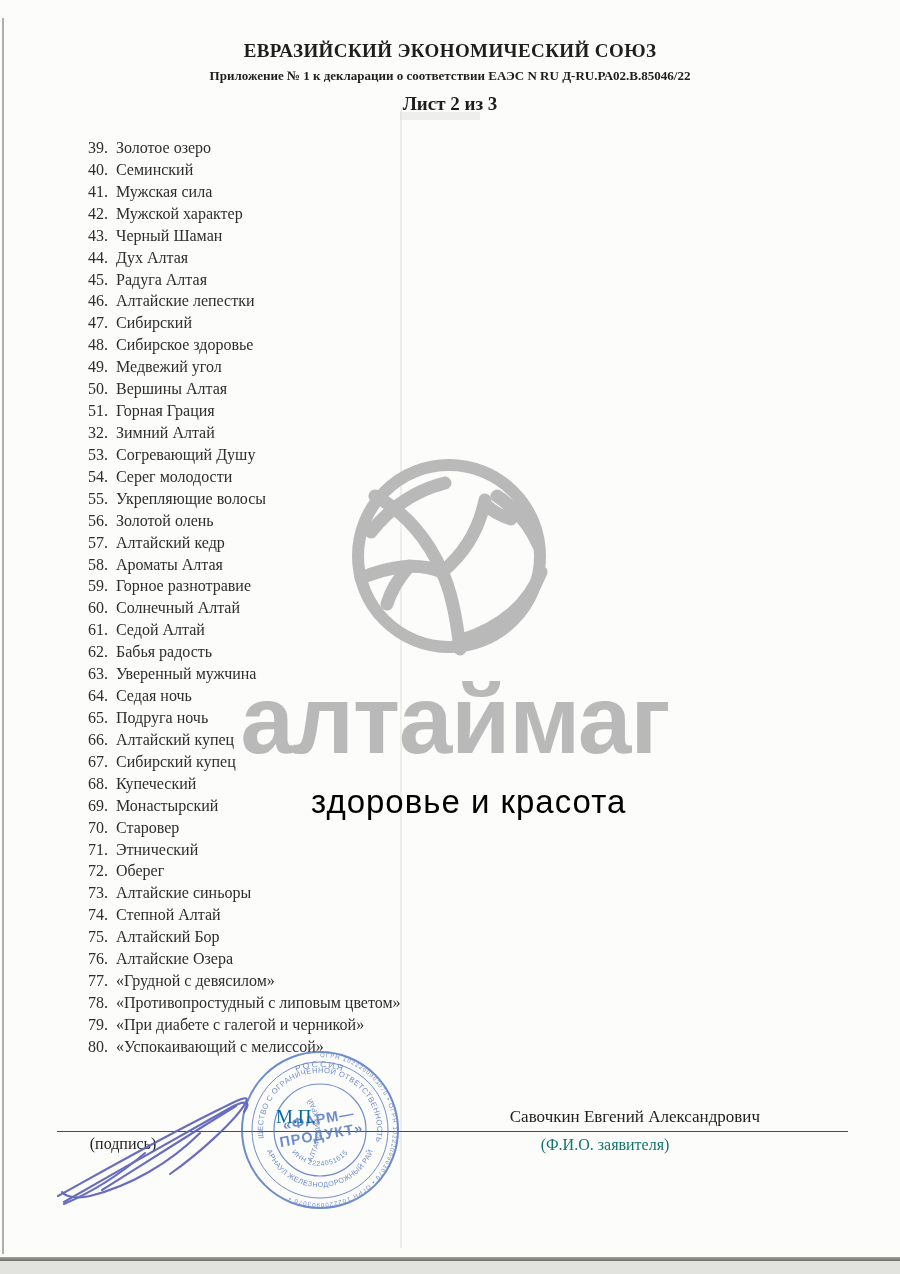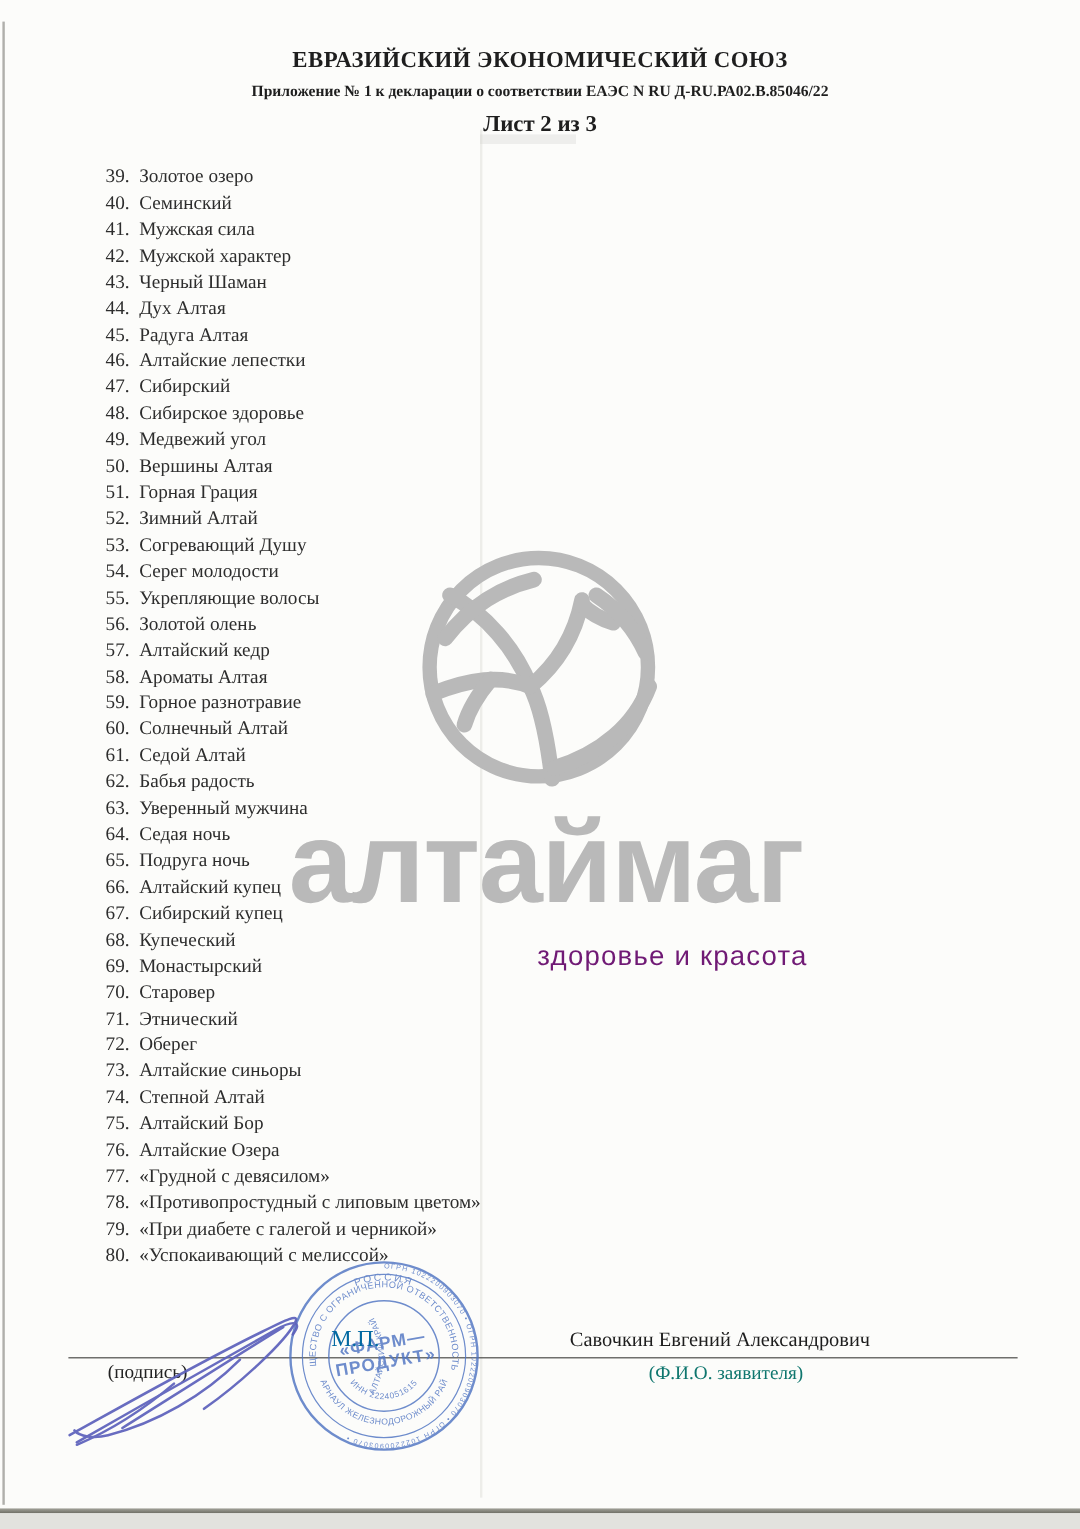--- a/index.html
+++ b/index.html
@@ -18,29 +18,29 @@
   .hdr2{top:68px;font-size:13px;}
   .hdr3{top:93px;font-size:19px;}
 
   .list{position:absolute;left:88px;top:115px;z-index:3;color:#2d2d2d;margin-top:22px;}
   .li{height:21.93px;line-height:21.93px;font-size:16px;white-space:nowrap;}
   .num{display:inline-block;width:28px;}
   .wm-logo{position:absolute;left:349px;top:456px;width:200px;height:200px;}
   .wm-brand{position:absolute;left:220px;top:672px;width:470px;text-align:center;
             font-family:"Liberation Sans","DejaVu Sans",sans-serif;font-weight:bold;
             font-size:96px;line-height:1;letter-spacing:-1px;color:#b9b9b9;z-index:1;}
-  .wm-tag{position:absolute;left:311px;top:783px;width:362px;text-align:right;
-          font-family:"Liberation Sans","DejaVu Sans",sans-serif;font-size:23px;
-          letter-spacing:1px;color:#701a75;z-index:1;}
+  .wm-tag{position:absolute;left:311px;top:783px;width:362px;text-align:left;
+          font-family:"Liberation Sans","DejaVu Sans",sans-serif;font-size:33px;
+          letter-spacing:1px;color:#000000;z-index:1;}
 
   .sigline{position:absolute;left:57px;top:1131px;width:791px;height:0;
            border-top:1.5px solid #4c4c4a;z-index:2;}
   .cap-sign{position:absolute;left:62px;top:1135px;width:122px;text-align:center;font-size:16px;color:#222;z-index:2;}
   .mp{position:absolute;left:276px;top:1106px;font-size:19px;color:#0369a1;z-index:5;}
-  .fio-name{position:absolute;left:440px;top:1107px;width:320px;text-align:center;font-size:17px;color:#1d1d1d;z-index:2;}
+  .fio-name{position:absolute;left:440px;top:1107px;width:320px;text-align:right;font-size:17px;color:#1d1d1d;z-index:2;}
   .fio-cap{position:absolute;left:445px;top:1136px;width:320px;text-align:center;font-size:16px;color:#0f766e;z-index:2;}
 
   .stamp{position:absolute;left:230px;top:1040px;width:180px;height:180px;z-index:4;opacity:.82;}
   .stamp text{font-family:"Liberation Sans","DejaVu Sans",sans-serif;fill:#4f74c2;}
   .signature{position:absolute;left:50px;top:1078px;width:320px;height:130px;z-index:6;}
 </style>
 </head>
 <body>
 
 <div class="stage">
@@ -76,21 +76,21 @@
       <div class="li"><span class="num">42.</span><span>Мужской характер</span></div>
       <div class="li"><span class="num">43.</span><span>Черный Шаман</span></div>
       <div class="li"><span class="num">44.</span><span>Дух Алтая</span></div>
       <div class="li"><span class="num">45.</span><span>Радуга Алтая</span></div>
       <div class="li"><span class="num">46.</span><span>Алтайские лепестки</span></div>
       <div class="li"><span class="num">47.</span><span>Сибирский</span></div>
       <div class="li"><span class="num">48.</span><span>Сибирское здоровье</span></div>
       <div class="li"><span class="num">49.</span><span>Медвежий угол</span></div>
       <div class="li"><span class="num">50.</span><span>Вершины Алтая</span></div>
       <div class="li"><span class="num">51.</span><span>Горная Грация</span></div>
-      <div class="li"><span class="num">52.</span><span>Зимний Алтай</span></div>
+      <div class="li"><span class="num">32.</span><span>Зимний Алтай</span></div>
       <div class="li"><span class="num">53.</span><span>Согревающий Душу</span></div>
       <div class="li"><span class="num">54.</span><span>Серег молодости</span></div>
       <div class="li"><span class="num">55.</span><span>Укрепляющие волосы</span></div>
       <div class="li"><span class="num">56.</span><span>Золотой олень</span></div>
       <div class="li"><span class="num">57.</span><span>Алтайский кедр</span></div>
       <div class="li"><span class="num">58.</span><span>Ароматы Алтая</span></div>
       <div class="li"><span class="num">59.</span><span>Горное разнотравие</span></div>
       <div class="li"><span class="num">60.</span><span>Солнечный Алтай</span></div>
       <div class="li"><span class="num">61.</span><span>Седой Алтай</span></div>
       <div class="li"><span class="num">62.</span><span>Бабья радость</span></div>

